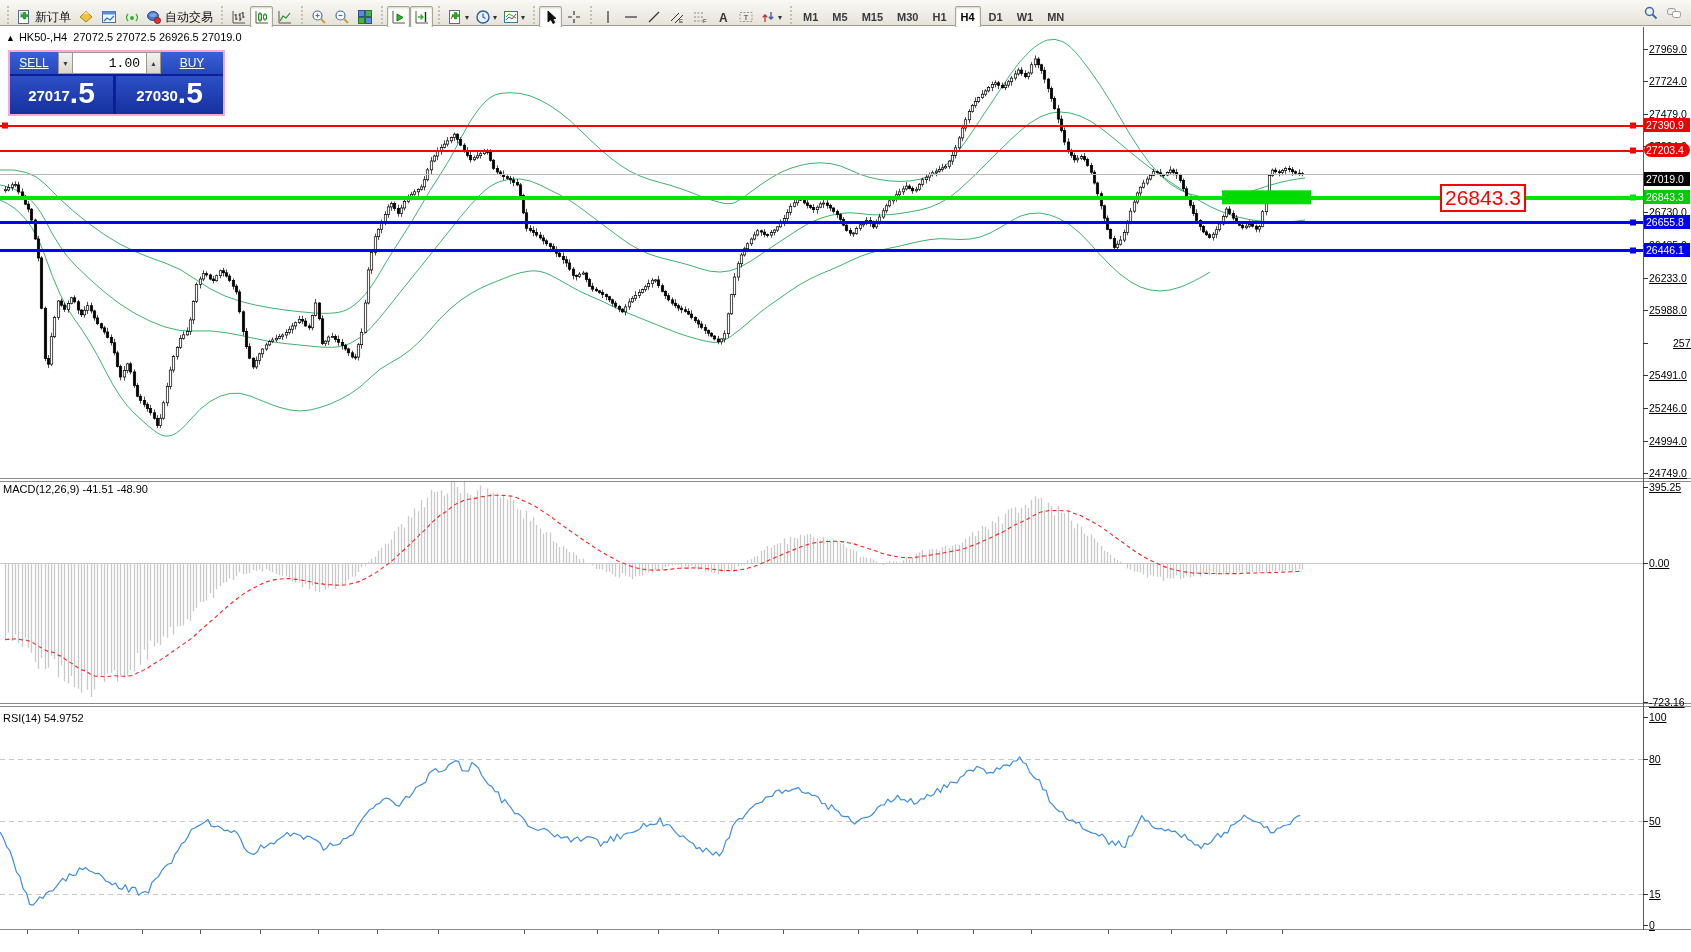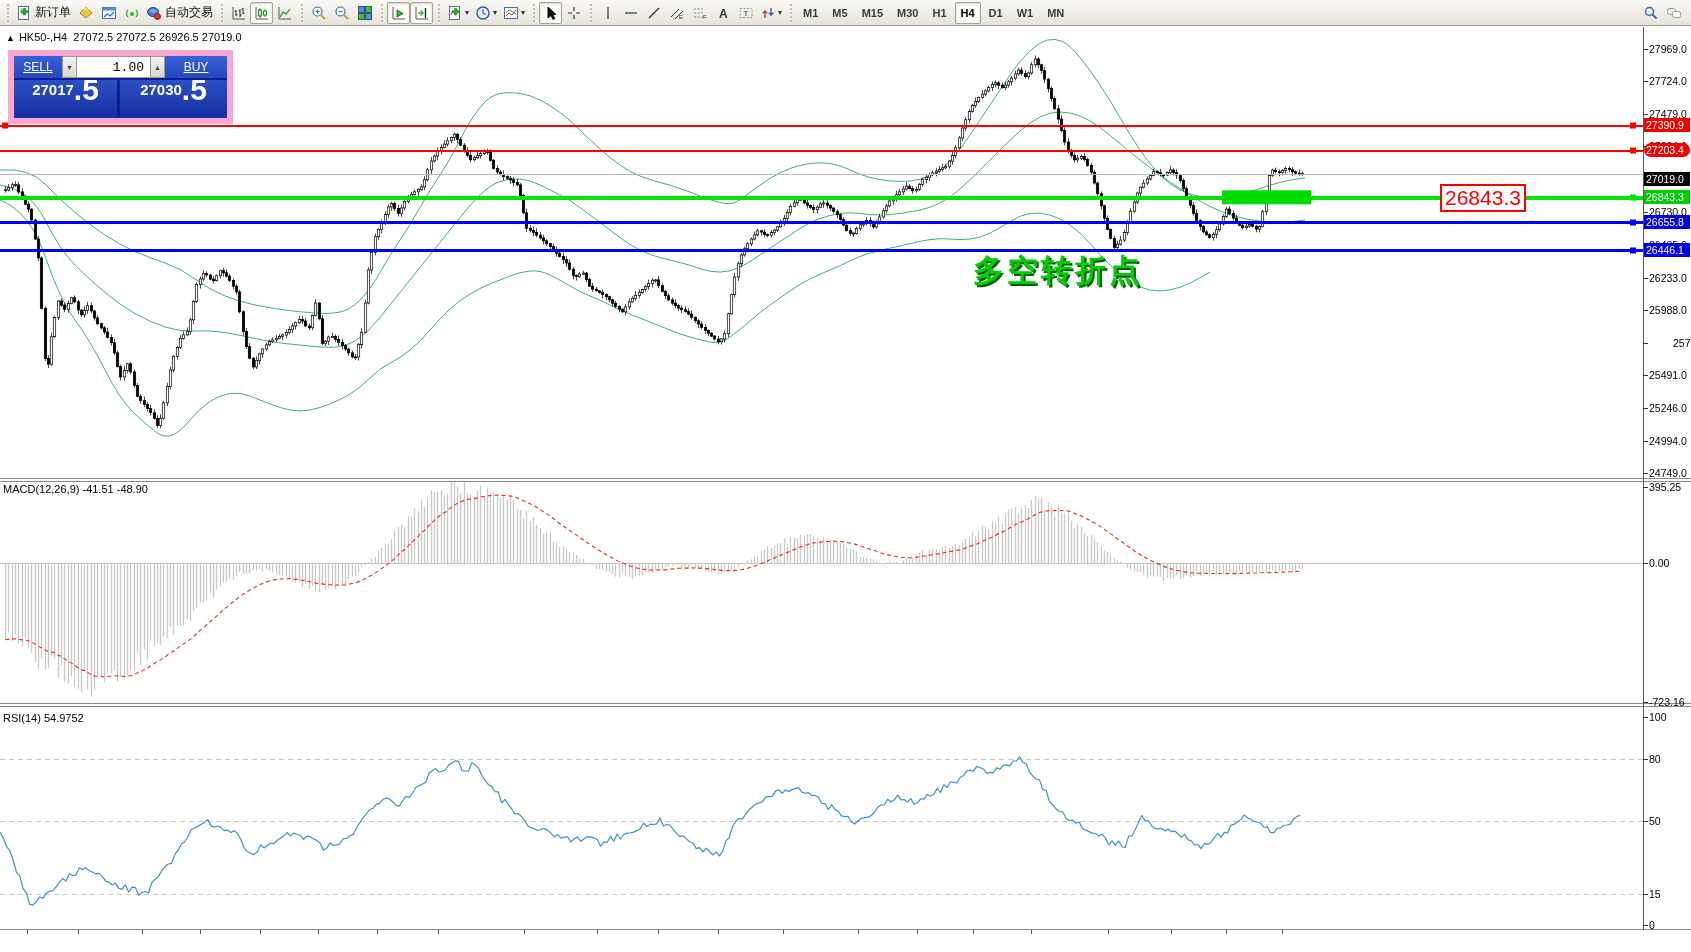--- a/index.html
+++ b/index.html
@@ -1,58 +1,58 @@
 <!DOCTYPE html>
 <html><head>
 <meta charset="utf-8">
 <style>
   html,body{margin:0;padding:0;background:#fff;font-family:"Liberation Sans",sans-serif;}
   #app{position:relative;width:1691px;height:952px;overflow:hidden;background:#fff;}
   
   #toolbar{position:absolute;left:0;top:0;width:1691px;height:26px;
     background:linear-gradient(#faf9f5,#e6e3da);border-bottom:1px solid #9d9a90;
-    display:flex;align-items:center;padding:6px 2px;box-sizing:border-box;}
+    display:flex;padding:6px 2px;box-sizing:border-box;}
   .tb-sep{width:5px;height:18px;margin:0 3px;
     background:repeating-linear-gradient(180deg,#c3c0b4 0 2px,rgba(0,0,0,0) 2px 4px);
     background-size:2px 100%;background-repeat:no-repeat;background-position:center;}
   .tb-btn{height:22px;min-width:23px;padding:0 2px;display:flex;align-items:center;justify-content:center;
     border:1px solid rgba(0,0,0,0);border-radius:2px;box-sizing:border-box;cursor:default;}
   .tb-btn.active{background:#fdfdfa;border-color:#a8a496;box-shadow:inset 0 1px 2px rgba(0,0,0,.18);}
   .tb-btn .lbl{font-size:12px;color:#111;margin-left:3px;white-space:nowrap;}
   .tb-btn .dd{font-size:8px;color:#333;margin-left:2px;}
   .tf-btn{height:20px;padding:0 5px;margin:0 1px;font-size:11px;font-weight:bold;color:#3a3a3a;
     display:flex;align-items:center;border:1px solid rgba(0,0,0,0);border-radius:2px;}
   .tf-btn.active{background:#fdfdfa;border-color:#a8a496;box-shadow:inset 0 1px 2px rgba(0,0,0,.18);color:#000;}
   #tb-right{position:absolute;right:6px;top:2px;display:flex;}
   
   #chart{position:absolute;left:0;top:27px;width:1691px;height:925px;background:#fff;}
   #chart-svg{position:absolute;left:0;top:0;}
   #symbol-header{position:absolute;left:6px;top:4px;font-size:11px;color:#000;white-space:pre;}
   #symbol-header .tri{font-size:9px;margin-right:4px;}
   .pane-label{position:absolute;left:3px;font-size:11px;color:#000;}
-  .tick-label{position:absolute;left:1649px;font-size:10.5px;color:#000;transform:translateY(-50%);}
+  .tick-label{position:absolute;left:1649px;font-size:10.5px;color:#000;transform:translateY(-50%);text-decoration:underline;}
   .badge{position:absolute;left:1644px;width:46px;height:14px;line-height:14px;font-size:10.5px;
     color:#fff;text-align:left;padding-left:2px;box-sizing:border-box;transform:translateY(-50%);}
   #annotation-text{position:absolute;font-size:31px;font-weight:bold;letter-spacing:3px;
     color:#00cf00;text-shadow:2px 2px 0 #0a5c0a;white-space:nowrap;}
   #price-callout{position:absolute;border:2px solid #f00;color:#f00;background:#fff;
     font-size:21px;padding:0 3px;line-height:24px;}
   
-  #trade-panel{position:absolute;left:8px;top:50px;width:213px;background:#0d1f96;border:6px solid #f9a8d4;}
+  #trade-panel{position:absolute;left:8px;top:50px;width:213px;background:#0d1f96;border:2px solid #f9a8d4;}
   #tp-row1{display:flex;height:22px;}
   .tp-btn{background:linear-gradient(#3a60d8,#2448bb);color:#fff;font-size:12px;display:flex;
     align-items:center;justify-content:center;text-decoration:underline;}
   #tp-sell-btn{width:48px;}#tp-buy-btn{flex:1;}
   .spin-btn{width:15px;background:linear-gradient(#f4f3ef,#d9d6cc);border:1px solid #9b988e;
     box-sizing:border-box;display:flex;align-items:center;justify-content:center;font-size:7px;color:#35415f;}
   #tp-volume{width:73px;border:1px solid #9b988e;border-left:none;border-right:none;box-sizing:border-box;
     font-size:13px;text-align:right;padding-right:6px;font-family:Liberation Mono, monospace;}
   #tp-row2{display:flex;height:38px;margin-top:2px;}
-  .tp-price{background:linear-gradient(#2c50c6,#16309f);color:#fff;display:flex;align-items:center;
-    justify-content:center;padding-bottom:18px;}
+  .tp-price{background:linear-gradient(#2c50c6,#16309f);color:#fff;display:flex;align-items:flex-end;
+    justify-content:center;padding-bottom:6px;}
   #tp-sell-price{width:103px;margin-right:3px;}
   #tp-buy-price{flex:1;}
   .tp-price .main{font-size:15px;font-weight:bold;line-height:24px;}
   .tp-price .big{font-size:30px;font-weight:bold;line-height:30px;}
 </style>
 </head>
 <body>
 <div id="app">
 
   <div id="toolbar">
@@ -1537,21 +1537,20 @@
           <line x1="1031.5" y1="903" x2="1031.5" y2="907" stroke="#555"></line>
           <line x1="1108.5" y1="903" x2="1108.5" y2="907" stroke="#555"></line>
           <line x1="1171.5" y1="903" x2="1171.5" y2="907" stroke="#555"></line>
           <line x1="1226.5" y1="903" x2="1226.5" y2="907" stroke="#555"></line>
           <line x1="1282.5" y1="903" x2="1282.5" y2="907" stroke="#555"></line>
         </g>
       </svg>
     <div id="symbol-header"><span class="tri">▲</span><span>HK50-,H4  27072.5 27072.5 26926.5 27019.0</span></div>
     <div class="pane-label" style="top:456px">MACD(12,26,9) -41.51 -48.90</div>
     <div class="pane-label" style="top:685px">RSI(14) 54.9752</div>
-    <div id="annotation-text" style="left: 973px; top: 223px;">多空转折点</div>
     <div id="price-callout" style="left: 1440px; top: 157px;">26843.3</div>
     <div id="axis-labels">
         <div class="tick-label" style="top: 22px;">27969.0</div>
         <div class="tick-label" style="top: 54.2793px;">27724.0</div>
         <div class="tick-label" style="top: 86.5586px;">27479.0</div>
         <div class="tick-label" style="top: 118.838px;">27234.0</div>
         <div class="tick-label" style="top: 152.04px;">26982.0</div>
         <div class="tick-label" style="top: 185.241px;">26730.0</div>
         <div class="tick-label" style="top: 217.52px;">26485.0</div>
         <div class="tick-label" style="top: 250.722px;">26233.0</div>

